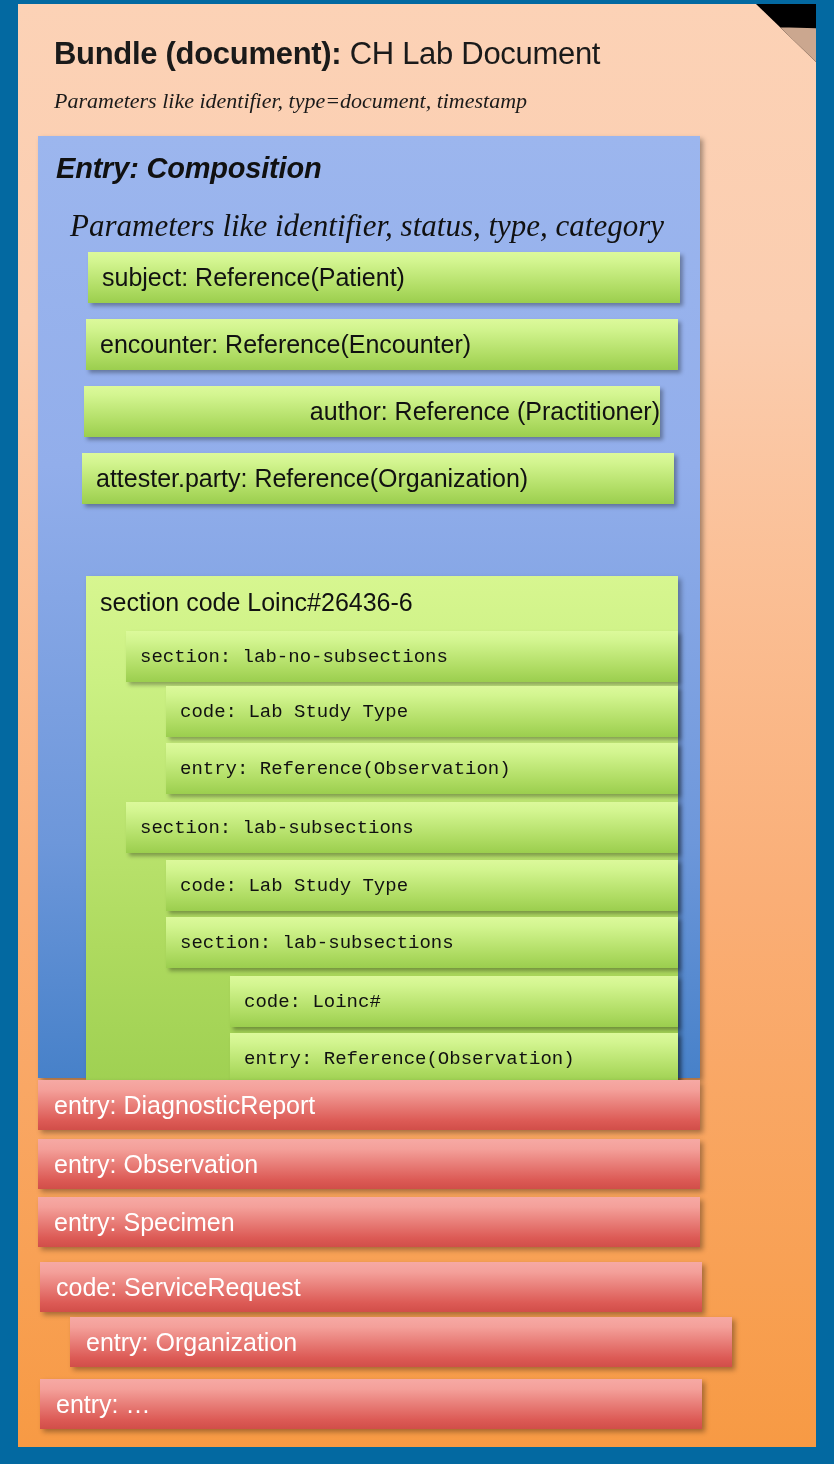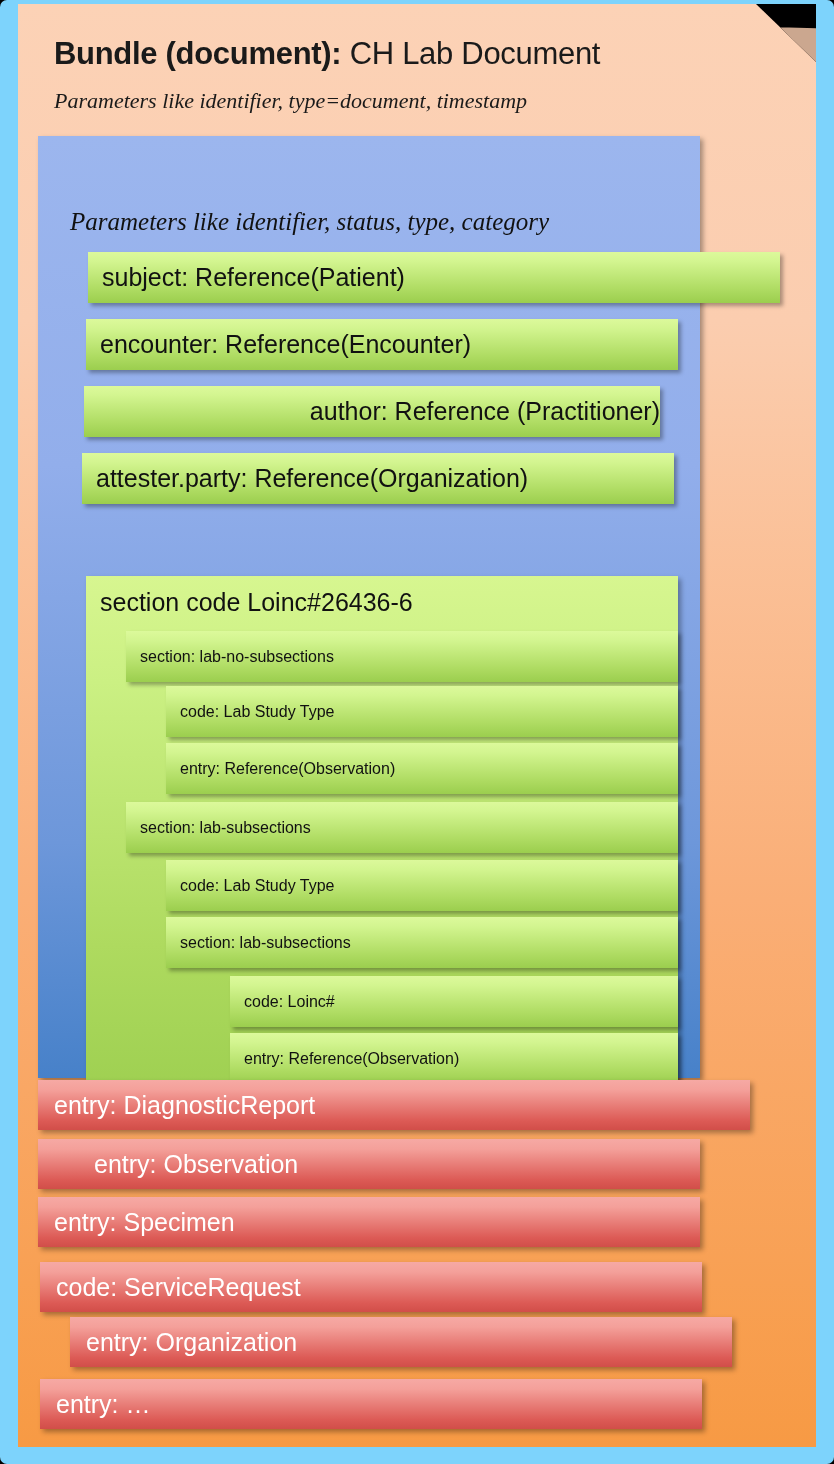--- a/index.html
+++ b/index.html
@@ -11,22 +11,21 @@
     width: 834px;
     height: 1464px;
     overflow: hidden;
     font-family: "Liberation Sans", sans-serif;
   }
 
   #stage {
     position: relative;
     width: 834px;
     height: 1464px;
-    background: #7dd3fc;
-    border-radius: 7px;
+    background: #0369a1;
   }
 
   
   .bundle {
     position: absolute;
     left: 18px;
     top: 4px;
     width: 798px;
     height: 1443px;
     background: linear-gradient(to bottom, #FCD2B6 0%, #FBCDAF 22%, #FAAE76 62%, #F79A44 100%);
@@ -96,21 +95,21 @@
     color: #111111;
     white-space: nowrap;
     letter-spacing: -0.2px;
   }
   .comp-sub {
     position: absolute;
     left: 32px;
     top: 72px;
     font-family: "Liberation Serif", serif;
     font-style: italic;
-    font-size: 25px;
+    font-size: 31px;
     color: #111111;
     white-space: nowrap;
   }
 
   
   .grow {
     position: absolute;
     height: 51px;
     background: linear-gradient(to bottom, #DCF99B 0%, #D3F590 18%, #AFDC63 72%, #9BCE4E 100%);
     box-shadow: 3px 3px 4px rgba(0,0,0,0.32);
@@ -149,23 +148,24 @@
     position: absolute;
     height: 51px;
     background: linear-gradient(to bottom, #DCF99B 0%, #D3F590 18%, #AFDC63 72%, #9BCE4E 100%);
     box-shadow: 3px 3px 4px rgba(0,0,0,0.32);
     box-sizing: border-box;
     display: flex;
     align-items: center;
   }
   .srow > span {
     padding-left: 14px;
-    font-size: 16px;
-    color: #111111;
-    white-space: nowrap;
+    font-size: 19px;
+    color: #111111;
+    white-space: nowrap;
+    font-family: Liberation Mono, monospace;
   }
 
   
   .rrow {
     position: absolute;
     height: 50px;
     background: linear-gradient(to bottom, #F6A9A4 0%, #F4A09A 20%, #DC5A55 82%, #D14E49 100%);
     box-shadow: 3px 3px 5px rgba(0,0,0,0.33);
     box-sizing: border-box;
     display: flex;
@@ -189,23 +189,24 @@
     <div class="fold-flap"></div>
 
     <div class="bundle-title">
       <span class="bold">Bundle (document):</span><span> CH Lab Document</span>
     </div>
 
     <div class="bundle-sub">Parameters like identifier, type=document,  timestamp</div>
 
     <div class="composition">
 
+      <div class="comp-title">Entry: Composition</div>
       <div class="comp-sub">Parameters like identifier, status, type, category</div>
 
-      <div class="grow" style="left:50px; top:116px; width:692px;">
+      <div class="grow" style="left:50px; top:116px; width:592px;">
         <span>subject: Reference(Patient)</span>
       </div>
       <div class="grow" style="left:48px; top:183px; width:592px;text-align:right;">
         <span>encounter: Reference(Encounter)</span>
       </div>
       <div class="grow" style="left:46px; top:250px; width:576px;justify-content:flex-end;">
         <span>author: Reference  (Practitioner)</span>
       </div>
       <div class="grow" style="left:44px; top:317px; width:592px;">
         <span>attester.party: Reference(Organization)</span>
@@ -237,24 +238,24 @@
           <span>code: Loinc#</span>
         </div>
         <div class="srow" style="left:144px; top:457px; width:448px;">
           <span>entry: Reference(Observation)</span>
         </div>
 
       </div>
 
     </div>
 
-    <div class="rrow" style="left:20px; top:1076px; width:712px;">
+    <div class="rrow" style="left:20px; top:1076px; width:662px;">
       <span>entry: DiagnosticReport</span>
     </div>
-    <div class="rrow" style="left:20px; top:1135px; width:662px;padding-left:40px;">
+    <div class="rrow" style="left:20px; top:1135px; width:662px;">
       <span>entry: Observation</span>
     </div>
     <div class="rrow" style="left:20px; top:1193px; width:662px;">
       <span>entry: Specimen</span>
     </div>
     <div class="rrow" style="left:22px; top:1258px; width:662px;">
       <span>code: ServiceRequest</span>
     </div>
     <div class="rrow" style="left:22px; top:1313px; width:662px;margin-left:30px;">
       <span>entry: Organization</span>

